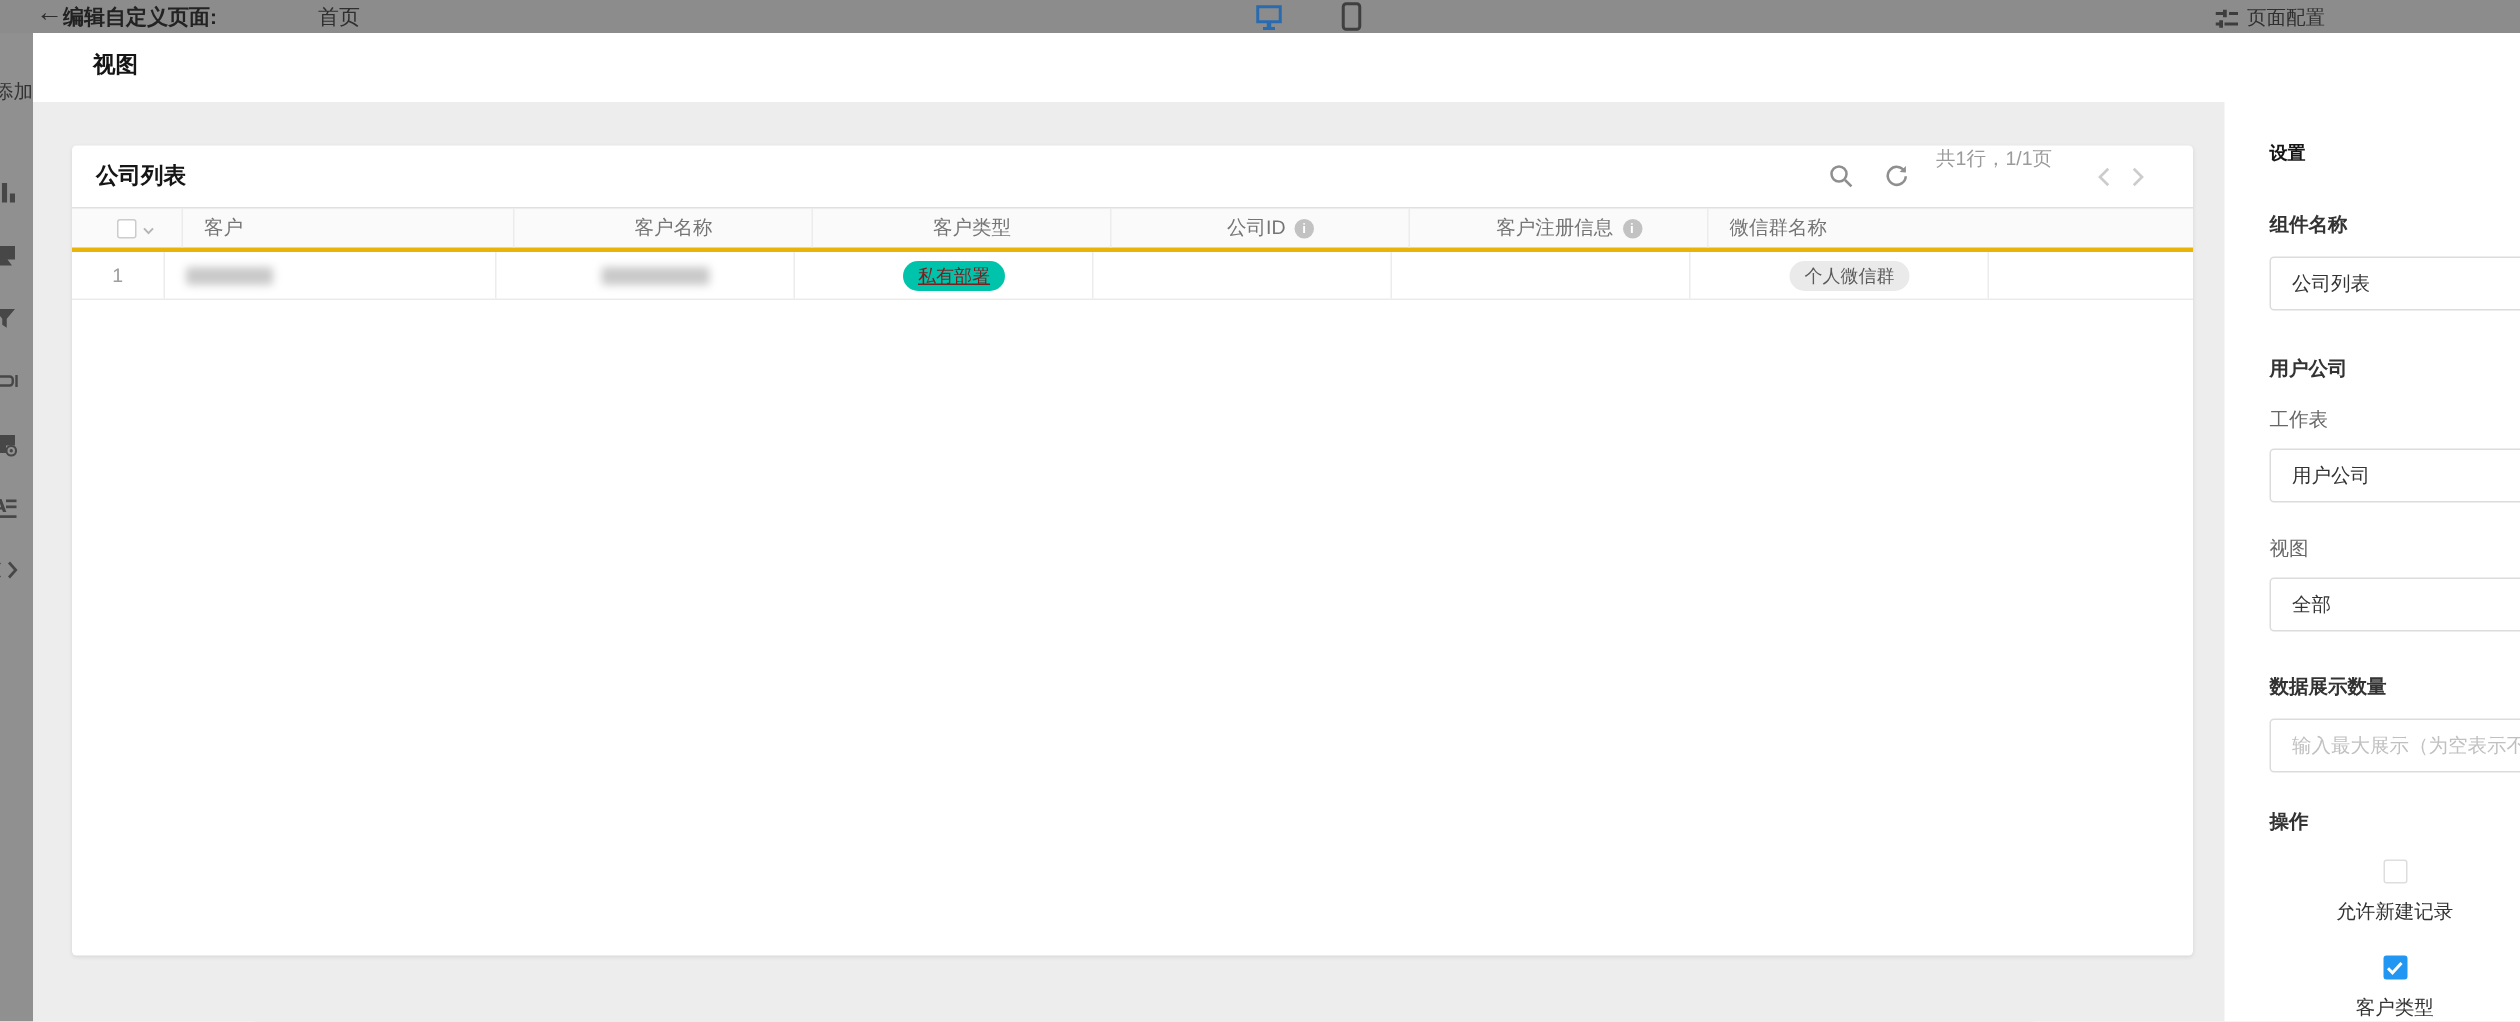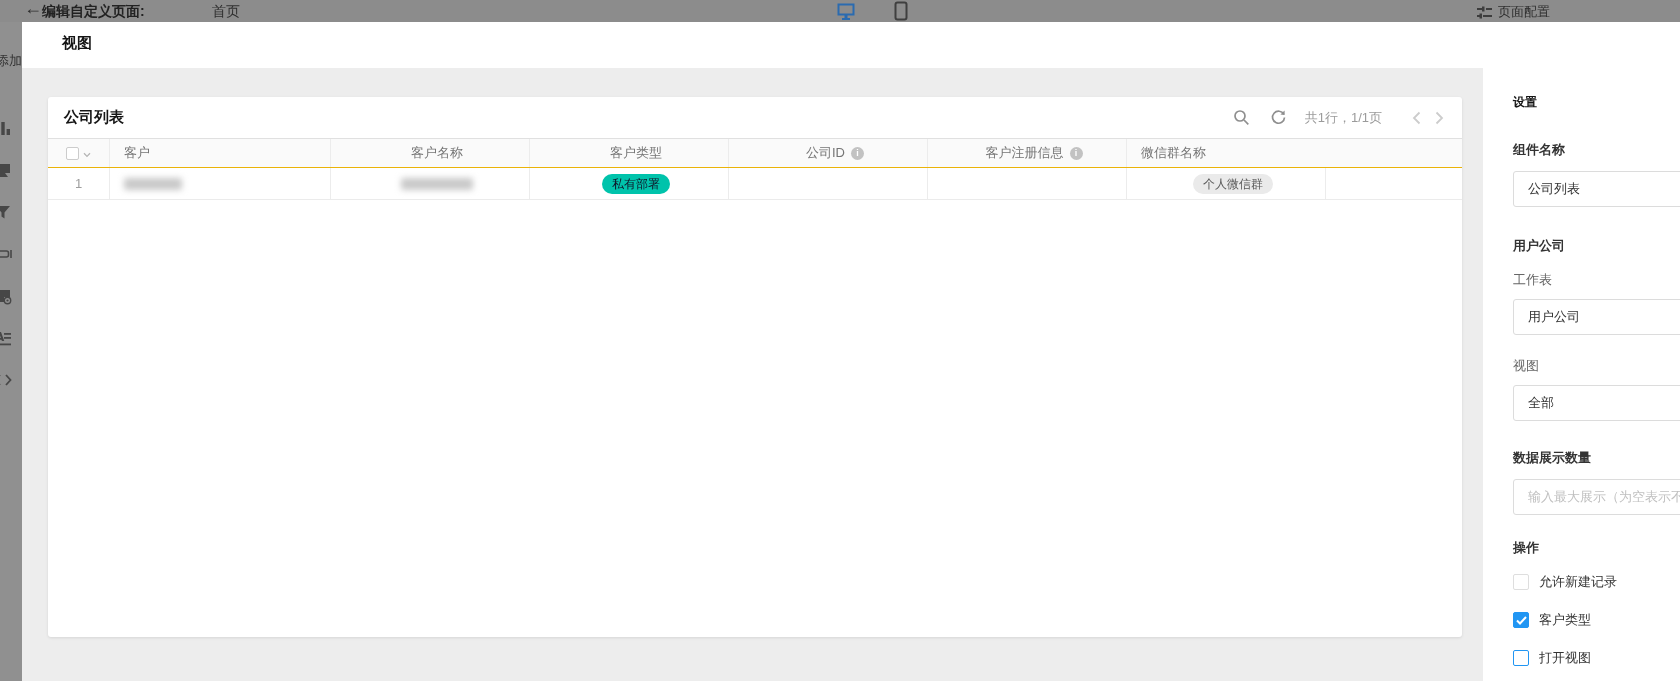--- a/index.html
+++ b/index.html
@@ -30,58 +30,58 @@
   .dialog-header { position:absolute; left:22px; top:0px; width:1658px; height:68px;
                    background:#ffffff; }
   .dialog-title { position:absolute; left:40px; top:34px; font-size:15px; font-weight:bold; color:#151515; }
   .dialog-body { position:absolute; left:22px; top:68px; width:1658px; height:613px; background:#ededed; }
 
   
   .card { position:absolute; left:26px; top:29px; width:1414px; height:540px;
           background:#fff; border-radius:3px; box-shadow:0 1px 3px rgba(0,0,0,.10); overflow:hidden; }
   .card-head { position:relative; height:41px; }
   .card-title { position:absolute; left:16px; top:11px; font-size:15px; font-weight:bold; color:#151515; }
-  .controls { position:absolute; right:18px; top:0; height:41px; display:flex; align-items:center; }
+  .controls { position:absolute; right:32px; top:0; height:41px; display:flex; }
   .ctl-icon { cursor:pointer; display:inline-flex; align-items:center; }
   .count { font-size:13px; color:#9b9b9b; margin-left:18px; white-space:nowrap; }
   .pager { margin-left:30px; display:inline-flex; gap:14px; }
 
   .tbl { width:100%; font-size:13px; }
   .thead { display:flex; height:30px; background:#fafafa; border-top:1px solid #e0e0e0;
-           border-bottom:1px solid #eab308; color:#757575; }
+           border-bottom:3px solid #eab308; color:#757575;padding-left:12px; }
   .trow  { display:flex; height:32px; border-bottom:1px solid #ebebeb; color:#333; }
   .col { display:flex; align-items:center; padding-left:14px; border-right:1px solid #ececec;
          overflow:hidden; white-space:nowrap; flex:none; }
   .col:last-child { border-right:none; }
   .c0 { width:62px; justify-content:center; padding-left:0; }
   .c1 { width:221px; } .c2,.c3,.c4,.c5,.c6 { width:199px;justify-content:center; } .c7 { width:135px; }
   .rownum { color:#9e9e9e; }
   .hcb { width:13px; height:13px; border:1px solid #ccc; border-radius:2px; background:#fff; }
   .hcaret { margin-left:4px; color:#b5b5b5; }
   .info { display:inline-flex; align-items:center; justify-content:center; width:13px; height:13px;
           border-radius:50%; background:#c2c2c2; color:#fff; font-size:9px; font-weight:bold;
           margin-left:6px; font-style:normal; }
   .badge { display:inline-block; padding:3px 10px; border-radius:11px; font-size:12px; line-height:14px; }
-  .badge-teal { background:#00c3ab; color:#0f172a; }
+  .badge-teal { background:#00c3ab; color:#7f1d1d;text-decoration:underline; }
   .badge-gray { background:#eaeaea; color:#5a5a5a; }
   .redact { height:12px; border-radius:2px; background:#c9c9c9; filter:blur(3px); }
   .r1 { width:58px; } .r2 { width:72px; }
 
   
   .panel { position:absolute; left:1483px; top:68px; width:197px; height:613px;
            background:#ffffff; padding:26px 0 0 30px; overflow:visible; }
   .panel h2 { font-size:12px; font-weight:bold; color:#151515; margin-bottom:30px; }
   .p-label-b { font-size:13px; font-weight:bold; color:#333; margin-bottom:12px; }
   .p-label   { font-size:13px; color:#666; margin-bottom:10px; }
   .p-input { width:240px; height:36px; border:1px solid #dcdcdc; border-radius:3px; background:#fff;
              font-size:13px; color:#333; display:flex; align-items:center; padding-left:14px; }
   .ph { color:#c0c0c0; }
   .mb30 { margin-bottom:30px; } .mb22 { margin-bottom:22px; } .mb28 { margin-bottom:28px; }
   .mb16 { margin-bottom:16px; } .mb24 { margin-bottom:24px; }
-  .cbrow { display:flex; align-items:center; gap:10px; margin-bottom:20px; font-size:13px; color:#333; cursor:pointer; }
+  .cbrow { display:flex; align-items:center; gap:10px; margin-bottom:20px; font-size:13px; color:#333; cursor:pointer;flex-direction:column; }
   .cbox { width:16px; height:16px; border-radius:2px; background:#fff; flex:none;
           display:flex; align-items:center; justify-content:center; }
   .cb-gray { border:1px solid #dedede; }
   .cb-blueborder { border:1px solid #2196f3; }
   .cb-checked { background:#2196f3; border:1px solid #2196f3; }
 </style>
 </head>
 <body>
 
 <div class="screen">

